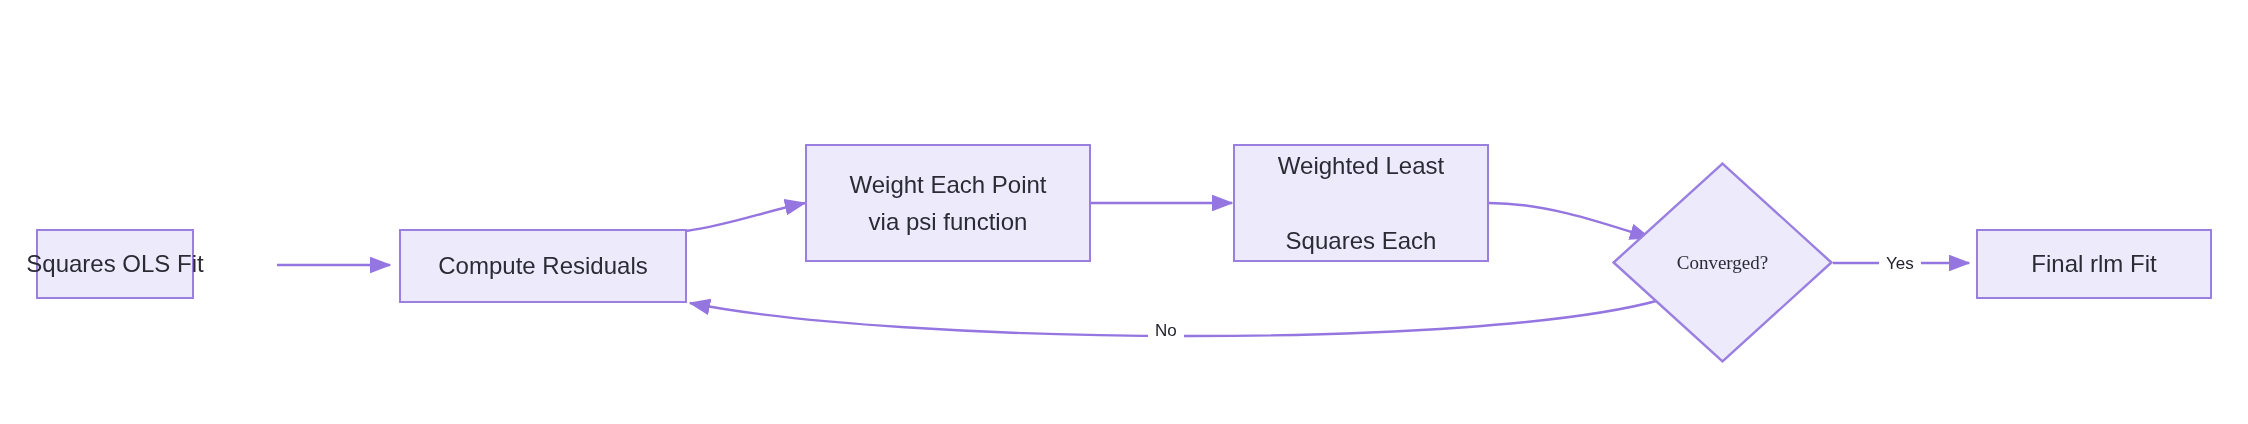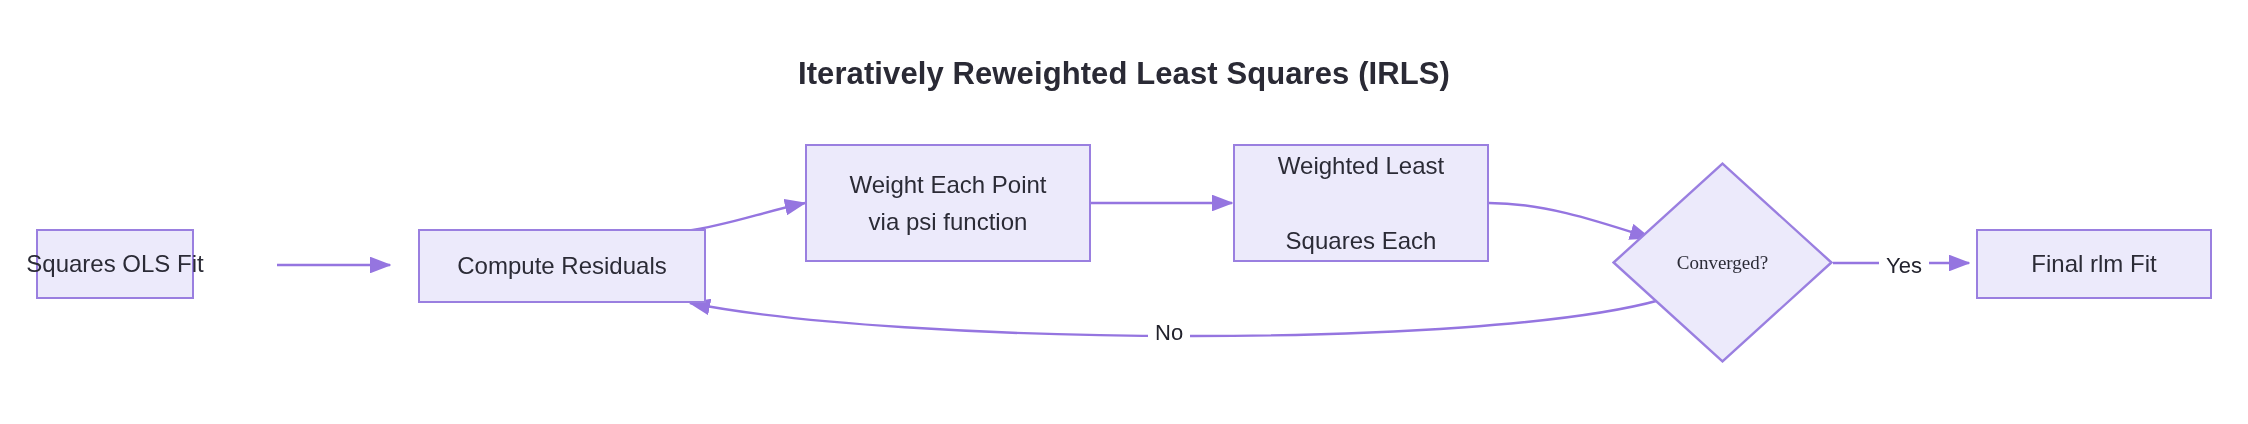--- a/index.html
+++ b/index.html
@@ -79,33 +79,32 @@
     justify-content: center;
     color: #2b2b36;
     font-size: 19px;
     white-space: pre;
   }
 
   
   .edge-label {
     position: absolute;
     color: #22222c;
-    font-size: 22px;
+    font-size: 17px;
     background: #ffffff;
     padding: 0 7px;
     white-space: pre;
     line-height: 1;
   }
 </style>
 </head>
 <body>
 
 <div id="flowchart-root">
 
-  <div id="diagram-title">Iteratively Reweighted Least Squares (IRLS)</div>
 
   <svg id="edge-layer" viewBox="0 0 2248 424" width="2248" height="424" xmlns="http://www.w3.org/2000/svg">
     <defs>
       <marker id="arrowhead" markerWidth="9" markerHeight="7" refX="8.4" refY="3.5" orient="auto" markerUnits="strokeWidth">
         <path d="M0,0 L9,3.5 L0,7 z" fill="#9575E0"></path>
       </marker>
     </defs>
 
     <path d="M 277,265 L 390,265" fill="none" stroke="#9575E0" stroke-width="2.4" marker-end="url(#arrowhead)"></path>
 
@@ -117,21 +116,21 @@
 
     <path d="M 1833,263 L 1969,263" fill="none" stroke="#9575E0" stroke-width="2.4" marker-end="url(#arrowhead)"></path>
 
     <path d="M 1660,300 C 1480,350 900,345 690,303" fill="none" stroke="#9575E0" stroke-width="2.4" marker-end="url(#arrowhead)"></path>
   </svg>
 
   <div class="node" style="left:36px; top:229px; width:158px; height:70px;">
     <span class="line">Squares OLS Fit</span>
   </div>
 
-  <div class="node" style="left:399px; top:229px; width:288px; height:74px;margin-left:19px;">
+  <div class="node" style="left:399px; top:229px; width:288px; height:74px;">
     <span class="line">Compute Residuals</span>
   </div>
 
   <div class="node" style="left:805px; top:144px; width:286px; height:118px;">
     <span class="line">Weight Each Point</span>
     <span class="line">via psi function</span>
   </div>
 
   <div class="node" style="left:1233px; top:144px; width:256px; height:118px;gap:38px;">
     <span class="line">Weighted Least</span>

